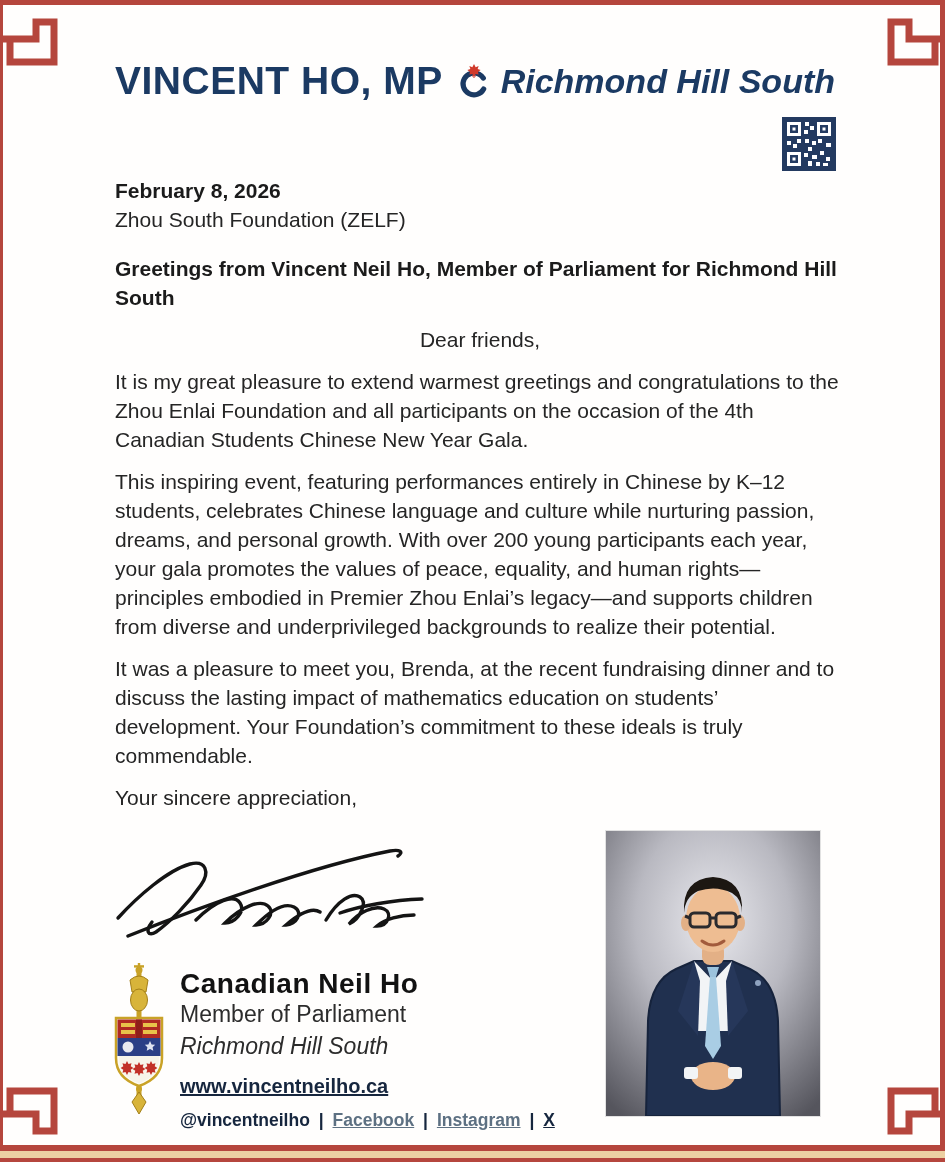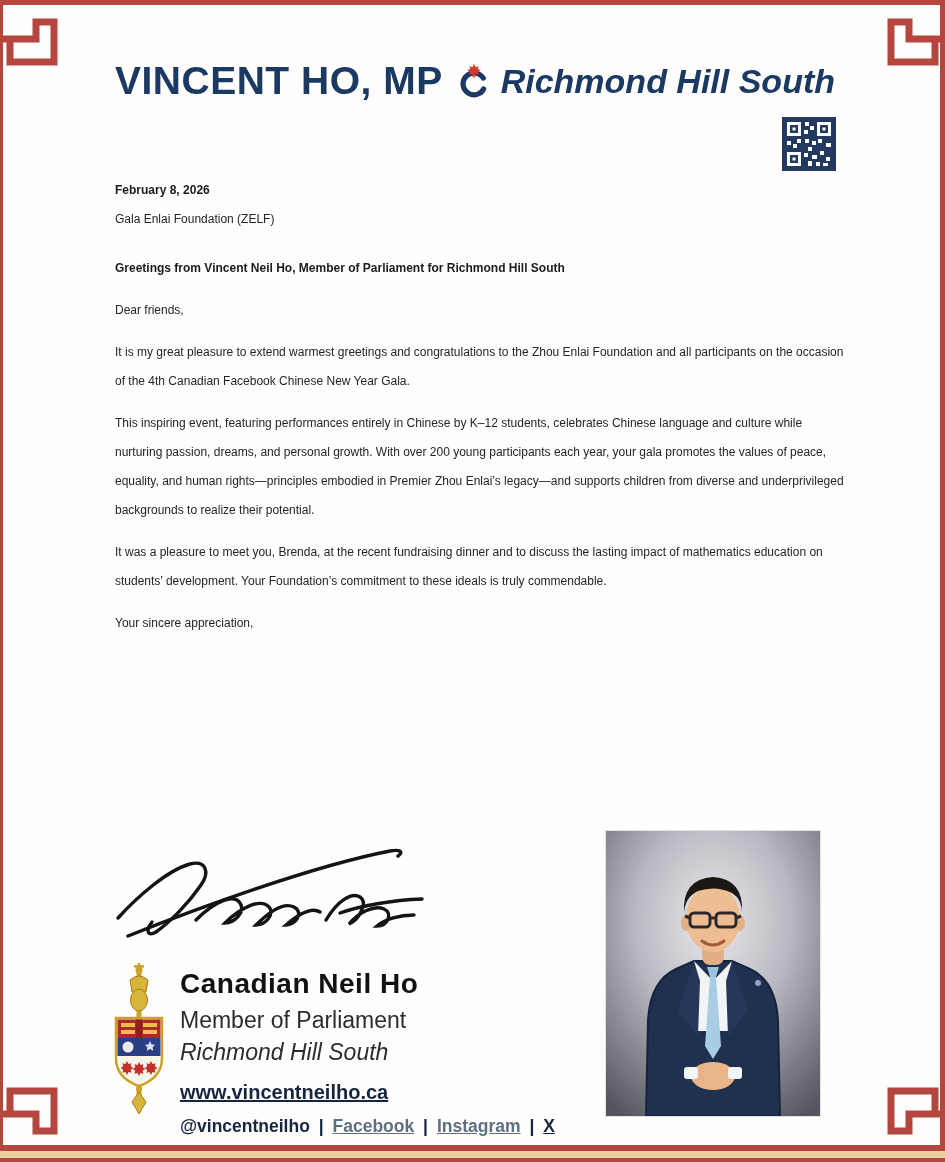--- a/index.html
+++ b/index.html
@@ -23,34 +23,34 @@
 
   
   #header{position:absolute;left:115px;top:48px;width:720px;height:66px;display:flex;align-items:center;}
   #header-name{font-size:39px;font-weight:800;color:#1b3a63;letter-spacing:.5px;white-space:nowrap;}
   #party-logo{margin:0 12px 0 16px;}
   #header-riding{font-size:34px;font-weight:700;font-style:italic;color:#1b3a63;white-space:nowrap;}
 
   #qr{position:absolute;left:782px;top:117px;width:54px;height:54px;}
 
   
-  #letter{position:absolute;left:115px;top:176px;width:730px;font-size:12px;line-height:29px;color:#252525;}
+  #letter{position:absolute;left:115px;top:176px;width:730px;font-size:21px;line-height:29px;color:#252525;}
   #letter p{margin:0 0 13px 0;}
   .bold{font-weight:700;color:#1b1b1b;}
   #letter-subject{margin-top:20px !important;}
-  #letter-salutation{margin-top:11px !important;}
+  #letter-salutation{margin-top:11px !important;text-align:center;}
 
   
   #signature{position:absolute;left:108px;top:838px;}
 
   
   #coat-of-arms{position:absolute;left:108px;top:962px;}
   #footer-text{position:absolute;left:180px;top:968px;width:420px;}
   #footer-name{font-size:28px;font-weight:800;color:#121212;letter-spacing:.5px;}
-  #footer-title{font-size:23px;color:#2c2c2c;margin-top:7px;}
+  #footer-title{font-size:23px;color:#2c2c2c;margin-top:1px;}
   #footer-riding{font-size:23px;font-style:italic;color:#2c2c2c;margin-top:5px;}
   #footer-site{font-size:20px;font-weight:800;color:#16263e;text-decoration:underline;margin-top:15px;display:inline-block;cursor:pointer;}
   #footer-social{font-size:17.5px;font-weight:800;color:#16263e;margin-top:12px;}
   #footer-social .sep{color:#16263e;font-weight:800;padding:0 4px;}
   .soc-link{color:#5d7082;text-decoration:underline;cursor:pointer;}
   .soc-x{color:#16263e;text-decoration:underline;cursor:pointer;}
 
   
   #photo{position:absolute;left:605px;top:830px;width:214px;height:285px;border:1px solid #e2e2e2;}
 </style>
@@ -123,24 +123,24 @@
         <rect x="34" y="45" width="4" height="4"></rect>
         <rect x="41" y="46" width="5" height="3"></rect>
       <rect x="5" y="24" width="4" height="4"></rect>
         <rect x="11" y="27" width="4" height="4"></rect>
         <rect x="15" y="22" width="4" height="4"></rect>
     </g>
   </svg>
 
   <div id="letter">
     <p class="bold" style="margin-bottom:0;">February 8, 2026</p>
-    <p>Gala Enlai Foundation (ZELF)</p>
+    <p>Zhou South Foundation (ZELF)</p>
     <p class="bold" id="letter-subject">Greetings from Vincent Neil Ho, Member of Parliament for Richmond Hill South</p>
     <p id="letter-salutation">Dear friends,</p>
-    <p>It is my great pleasure to extend warmest greetings and congratulations to the Zhou Enlai Foundation and all participants on the occasion of the 4th Canadian Facebook Chinese New Year Gala.</p>
+    <p>It is my great pleasure to extend warmest greetings and congratulations to the Zhou Enlai Foundation and all participants on the occasion of the 4th Canadian Students Chinese New Year Gala.</p>
     <p>This inspiring event, featuring performances entirely in Chinese by K–12 students, celebrates Chinese language and culture while nurturing passion, dreams, and personal growth. With over 200 young participants each year, your gala promotes the values of peace, equality, and human rights—principles embodied in Premier Zhou Enlai’s legacy—and supports children from diverse and underprivileged backgrounds to realize their potential.</p>
     <p>It was a pleasure to meet you, Brenda, at the recent fundraising dinner and to discuss the lasting impact of mathematics education on students’ development. Your Foundation’s commitment to these ideals is truly commendable.</p>
     <p>Your sincere appreciation,</p>
   </div>
 
   <svg id="signature" width="330" height="112" viewBox="0 0 330 112">
     <g fill="none" stroke="#141414" stroke-width="3.4" stroke-linecap="round">
       <path d="M 10,80 C 30,58 60,32 82,26 C 98,22 102,34 93,47 C 80,66 62,84 48,94 C 40,99 37,93 44,84"></path>
       <path d="M 20,98 C 90,70 205,28 282,13 C 292,11 296,14 290,18"></path>
       <path d="M 88,82 C 108,62 126,56 132,65 C 138,74 126,85 117,85 C 133,69 152,61 160,68 C 168,75 158,87 148,87 C 162,73 176,64 186,69 C 196,74 188,87 178,87 C 192,75 204,69 212,74"></path>

